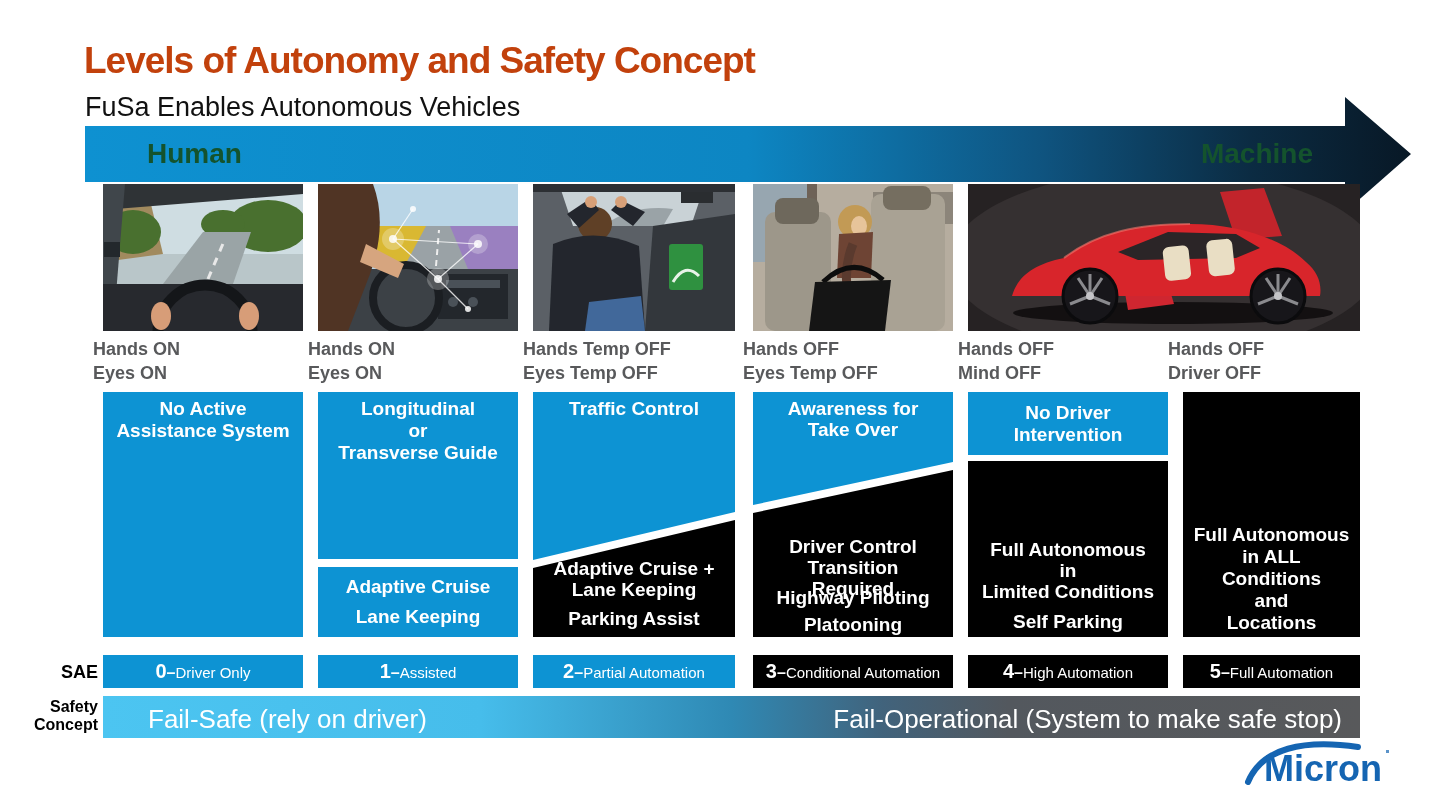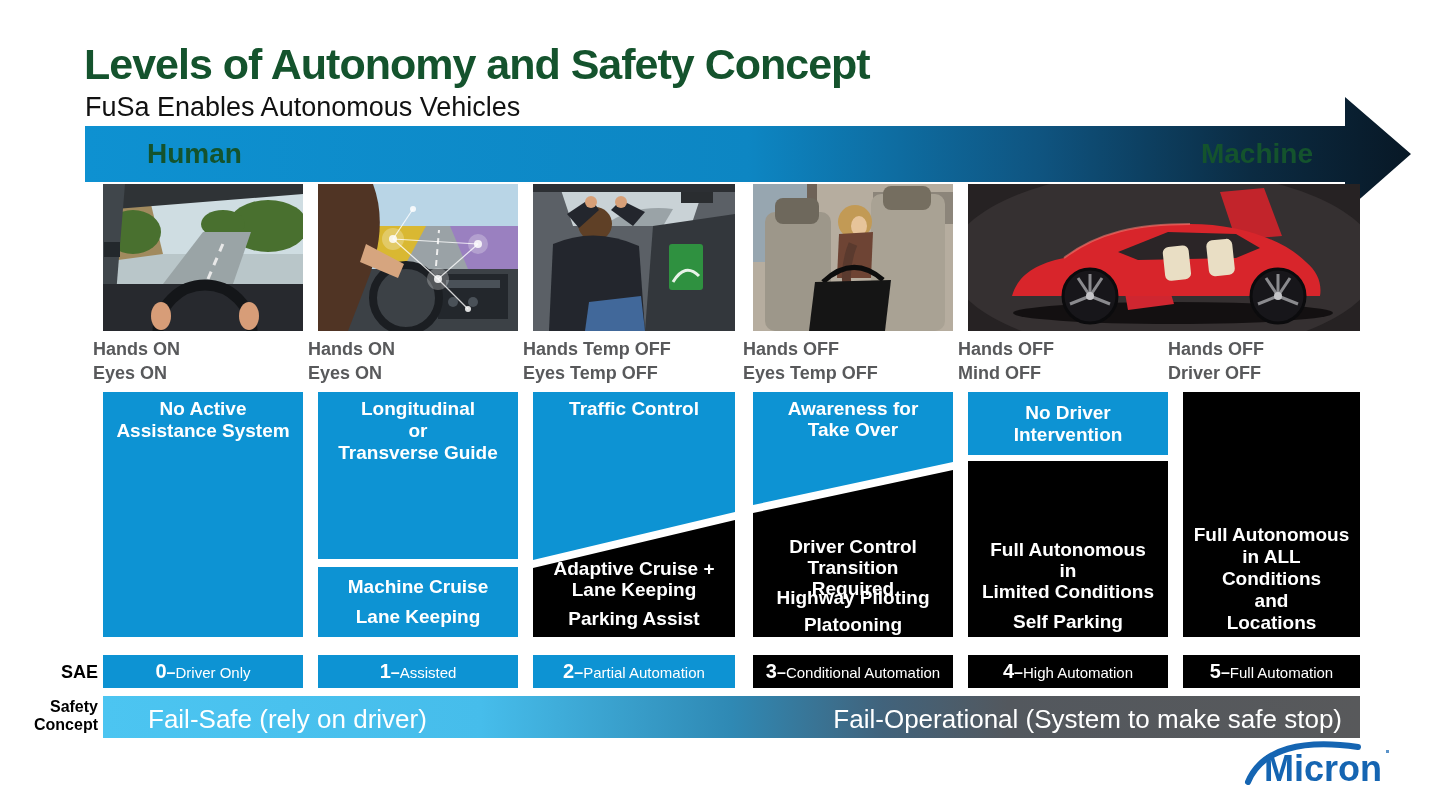--- a/index.html
+++ b/index.html
@@ -1,19 +1,19 @@
 <!DOCTYPE html>
 <html><head>
 <meta charset="utf-8">
 <style>
   html,body{margin:0;padding:0;background:#ffffff;font-family:"Liberation Sans",sans-serif;}
   #slide{position:relative;width:1430px;height:804px;background:#fff;overflow:hidden;}
   .abs{position:absolute;}
   .preline{white-space:pre-line;}
-  .title{position:absolute;left:84px;top:40px;font-size:43px;font-weight:bold;color:#14532d;letter-spacing:-1px;}
+  .title{position:absolute;left:84px;top:40px;font-size:37px;font-weight:bold;color:#c2410c;letter-spacing:-1px;}
   .subtitle{position:absolute;left:85px;top:92px;font-size:27px;color:#111;}
   .bandtext{position:absolute;top:138px;font-size:28px;font-weight:bold;color:#14532d;}
   .photo{position:absolute;top:184px;height:147px;}
   .handslabel{position:absolute;top:337px;color:#58595b;font-weight:bold;font-size:18px;line-height:24px;text-align:left;white-space:pre-line;}
   .featurebox{position:absolute;top:392px;height:245px;}
   .bluefill{background:#0d93d3;}
   .blackfill{background:#000;}
   .boxtext{color:#fff;font-weight:bold;font-size:19px;line-height:22px;text-align:center;white-space:pre-line;}
   .dtext{position:absolute;left:0;width:100%;color:#fff;font-weight:bold;font-size:19px;line-height:21px;text-align:center;white-space:pre-line;}
   .saebox{position:absolute;top:655px;height:33px;color:#fff;display:flex;align-items:baseline;justify-content:center;padding-top:0;box-sizing:border-box;}
@@ -193,21 +193,21 @@
     <div class="boxtext" style="padding-top:6px;">Longitudinal
 or
 Transverse Guide</div>
   </div>
 
   <div class="featurebox bluefill" style="left:103px;width:200px;">
     <div class="boxtext" style="padding-top:6px;">No Active
 Assistance System</div>
   </div>
   <div class="abs bluefill" style="left:318px;top:567px;width:200px;height:70px;display:flex;flex-direction:column;justify-content:space-evenly;">
-    <div class="boxtext">Machine Cruise</div>
+    <div class="boxtext">Adaptive Cruise</div>
     <div class="boxtext">Lane Keeping</div>
   </div>
 
   <div class="featurebox" style="left:533px;width:202px;">
     <svg width="202" height="245" viewBox="0 0 202 245" style="position:absolute;left:0;top:0;">
       <polygon points="0,0 202,0 202,120 0,168" fill="#0d93d3"></polygon>
       <polygon points="0,176 202,128 202,245 0,245" fill="#000000"></polygon>
     </svg>
     <div class="dtext" style="top:6px;">Traffic Control</div>
     <div class="dtext" style="top:166px;">Adaptive Cruise +

